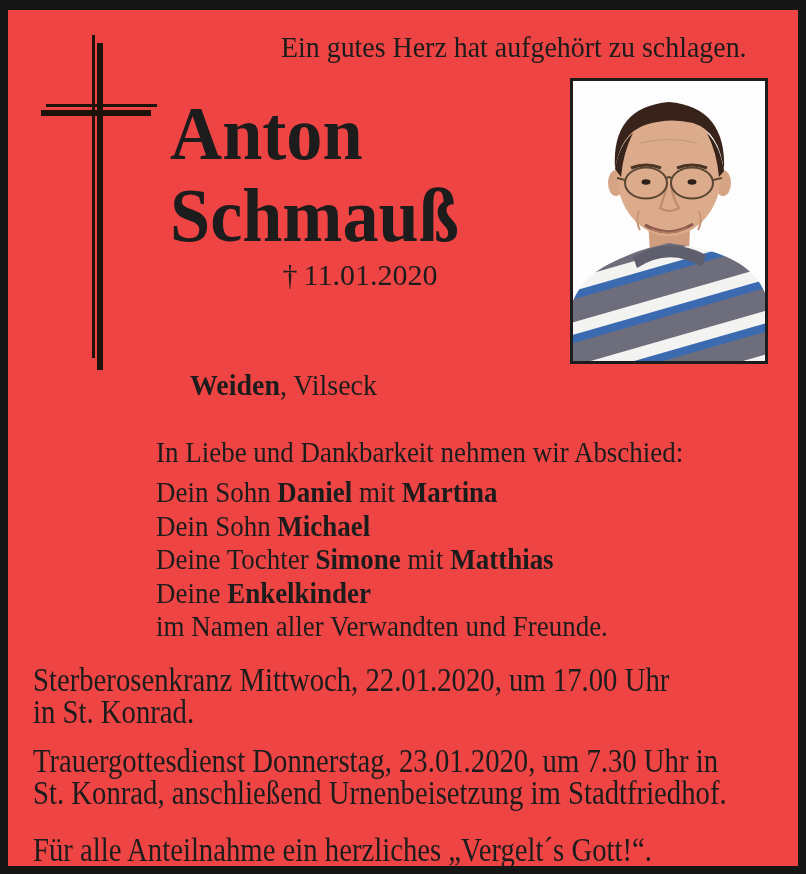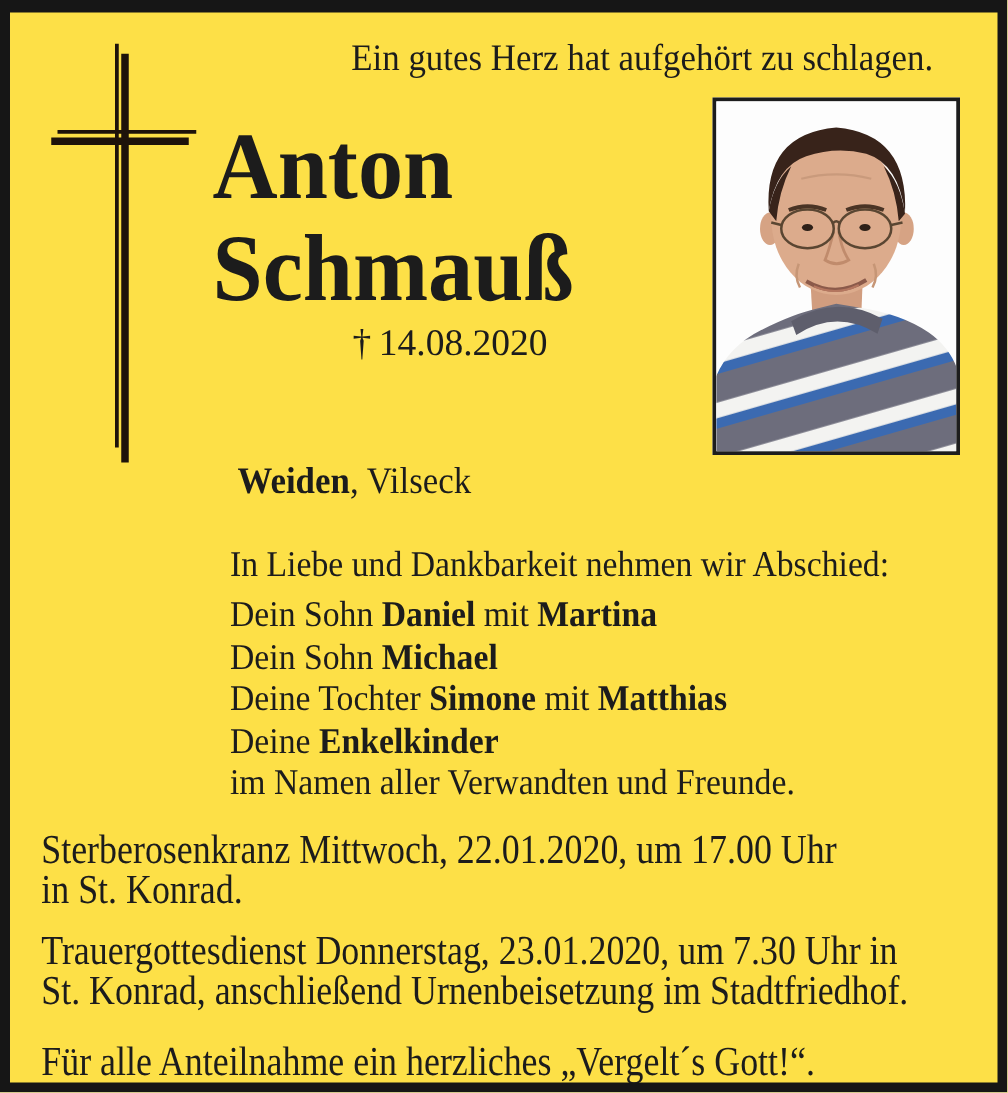--- a/index.html
+++ b/index.html
@@ -1,21 +1,21 @@
 <!DOCTYPE html>
 <html><head>
 <meta charset="utf-8">
 <style>
   html, body { margin: 0; padding: 0; background: #e8e8e8; }
   .page {
     position: relative;
     width: 806px;
     height: 874px;
     margin: 0 auto;
-    background: #fde047;
+    background: #ef4444;
     overflow: hidden;
     font-family: "Liberation Serif", serif;
     color: #1c1c1c;
   }
   .frame {
     position: absolute;
     inset: 0;
     border-left: 8px solid #161616;
     border-right: 8px solid #161616;
     border-top: 10px solid #161616;
@@ -49,21 +49,21 @@
   .name-line {
     font-size: 76px; font-weight: bold; line-height: 82px;
     letter-spacing: 0px;
   }
   .dates-block { left: 160px; top: 258px; width: 400px; text-align: center; }
   .date-line { font-size: 30px; line-height: 33px; }
   .birth-symbol { display: inline-block; transform: translateY(2px); }
 
   .places { left: 190px; top: 368px; font-size: 30px; }
 
-  .farewell { left: 156px; top: 436px; font-size: 29px; margin-left: 28px; }
+  .farewell { left: 156px; top: 436px; font-size: 29px; }
   .farewell .intro { line-height: 32px; margin-bottom: 8px; }
   .farewell .m-line { line-height: 33.5px; }
 
   .announcements { left: 33px; top: 664px; font-size: 33px; }
   .ann-par1 { position: absolute; top: 0;  left: 0; }
   .ann-par2 { position: absolute; top: 81px; left: 0; }
   .ann-par3 { position: absolute; top: 146px; left: 0; margin-top: 24px; }
   .ann-line { line-height: 32px; transform: scaleX(0.87); transform-origin: 0 0; white-space: nowrap; }
 </style>
 </head>
@@ -136,21 +136,21 @@
       </g>
     </svg>
   </div>
 
   <div class="abs name-block">
     <div class="name-line cond-c">Anton</div>
     <div class="name-line cond-c">Schmauß</div>
   </div>
 
   <div class="abs dates-block">
-    <div class="date-line"><span>†</span> <span>14.08.2020</span></div>
+    <div class="date-line"><span>†</span> <span>11.01.2020</span></div>
   </div>
 
   <div class="abs places cond"><span class="b">Weiden</span><span>, Vilseck</span></div>
 
   <div class="abs farewell">
     <div class="intro cond">In Liebe und Dankbarkeit nehmen wir Abschied:</div>
     <div class="m-line cond"><span>Dein Sohn </span><span class="b">Daniel</span><span> mit </span><span class="b">Martina</span></div>
     <div class="m-line cond"><span>Dein Sohn </span><span class="b">Michael</span><span></span><span class="b"></span></div>
     <div class="m-line cond"><span>Deine Tochter </span><span class="b">Simone</span><span> mit </span><span class="b">Matthias</span></div>
     <div class="m-line cond"><span>Deine </span><span class="b">Enkelkinder</span><span></span><span class="b"></span></div>

